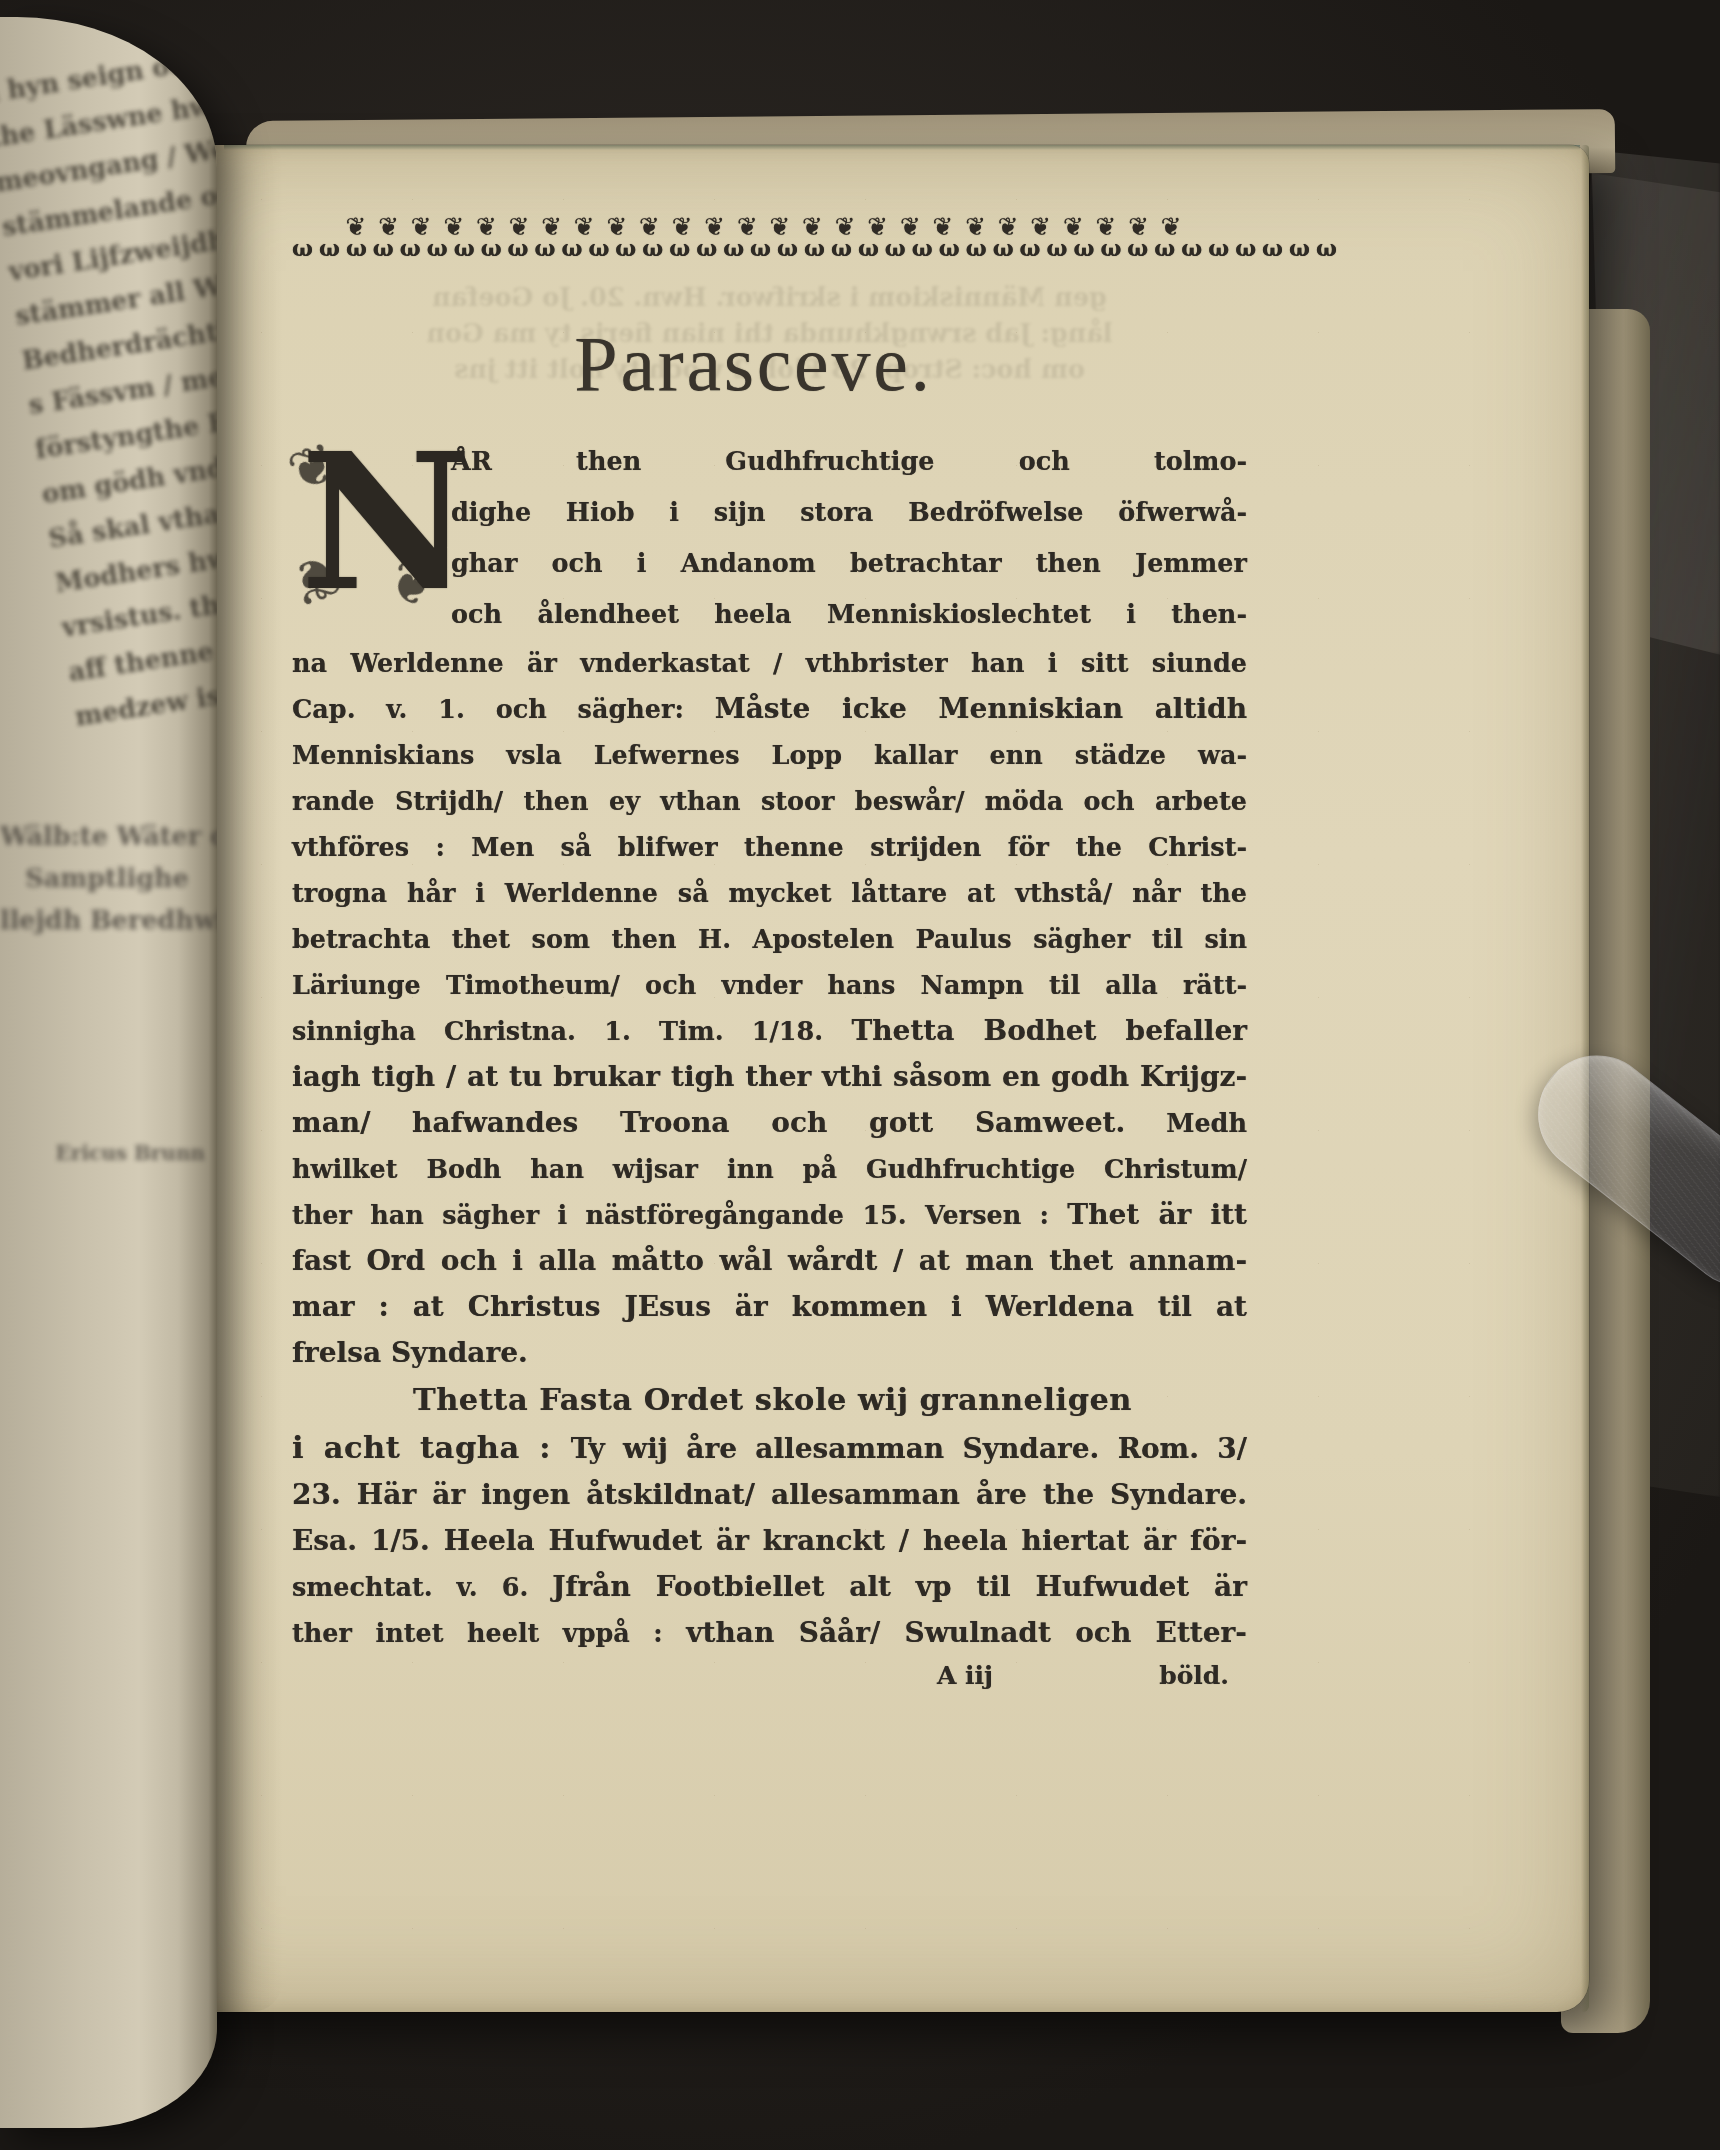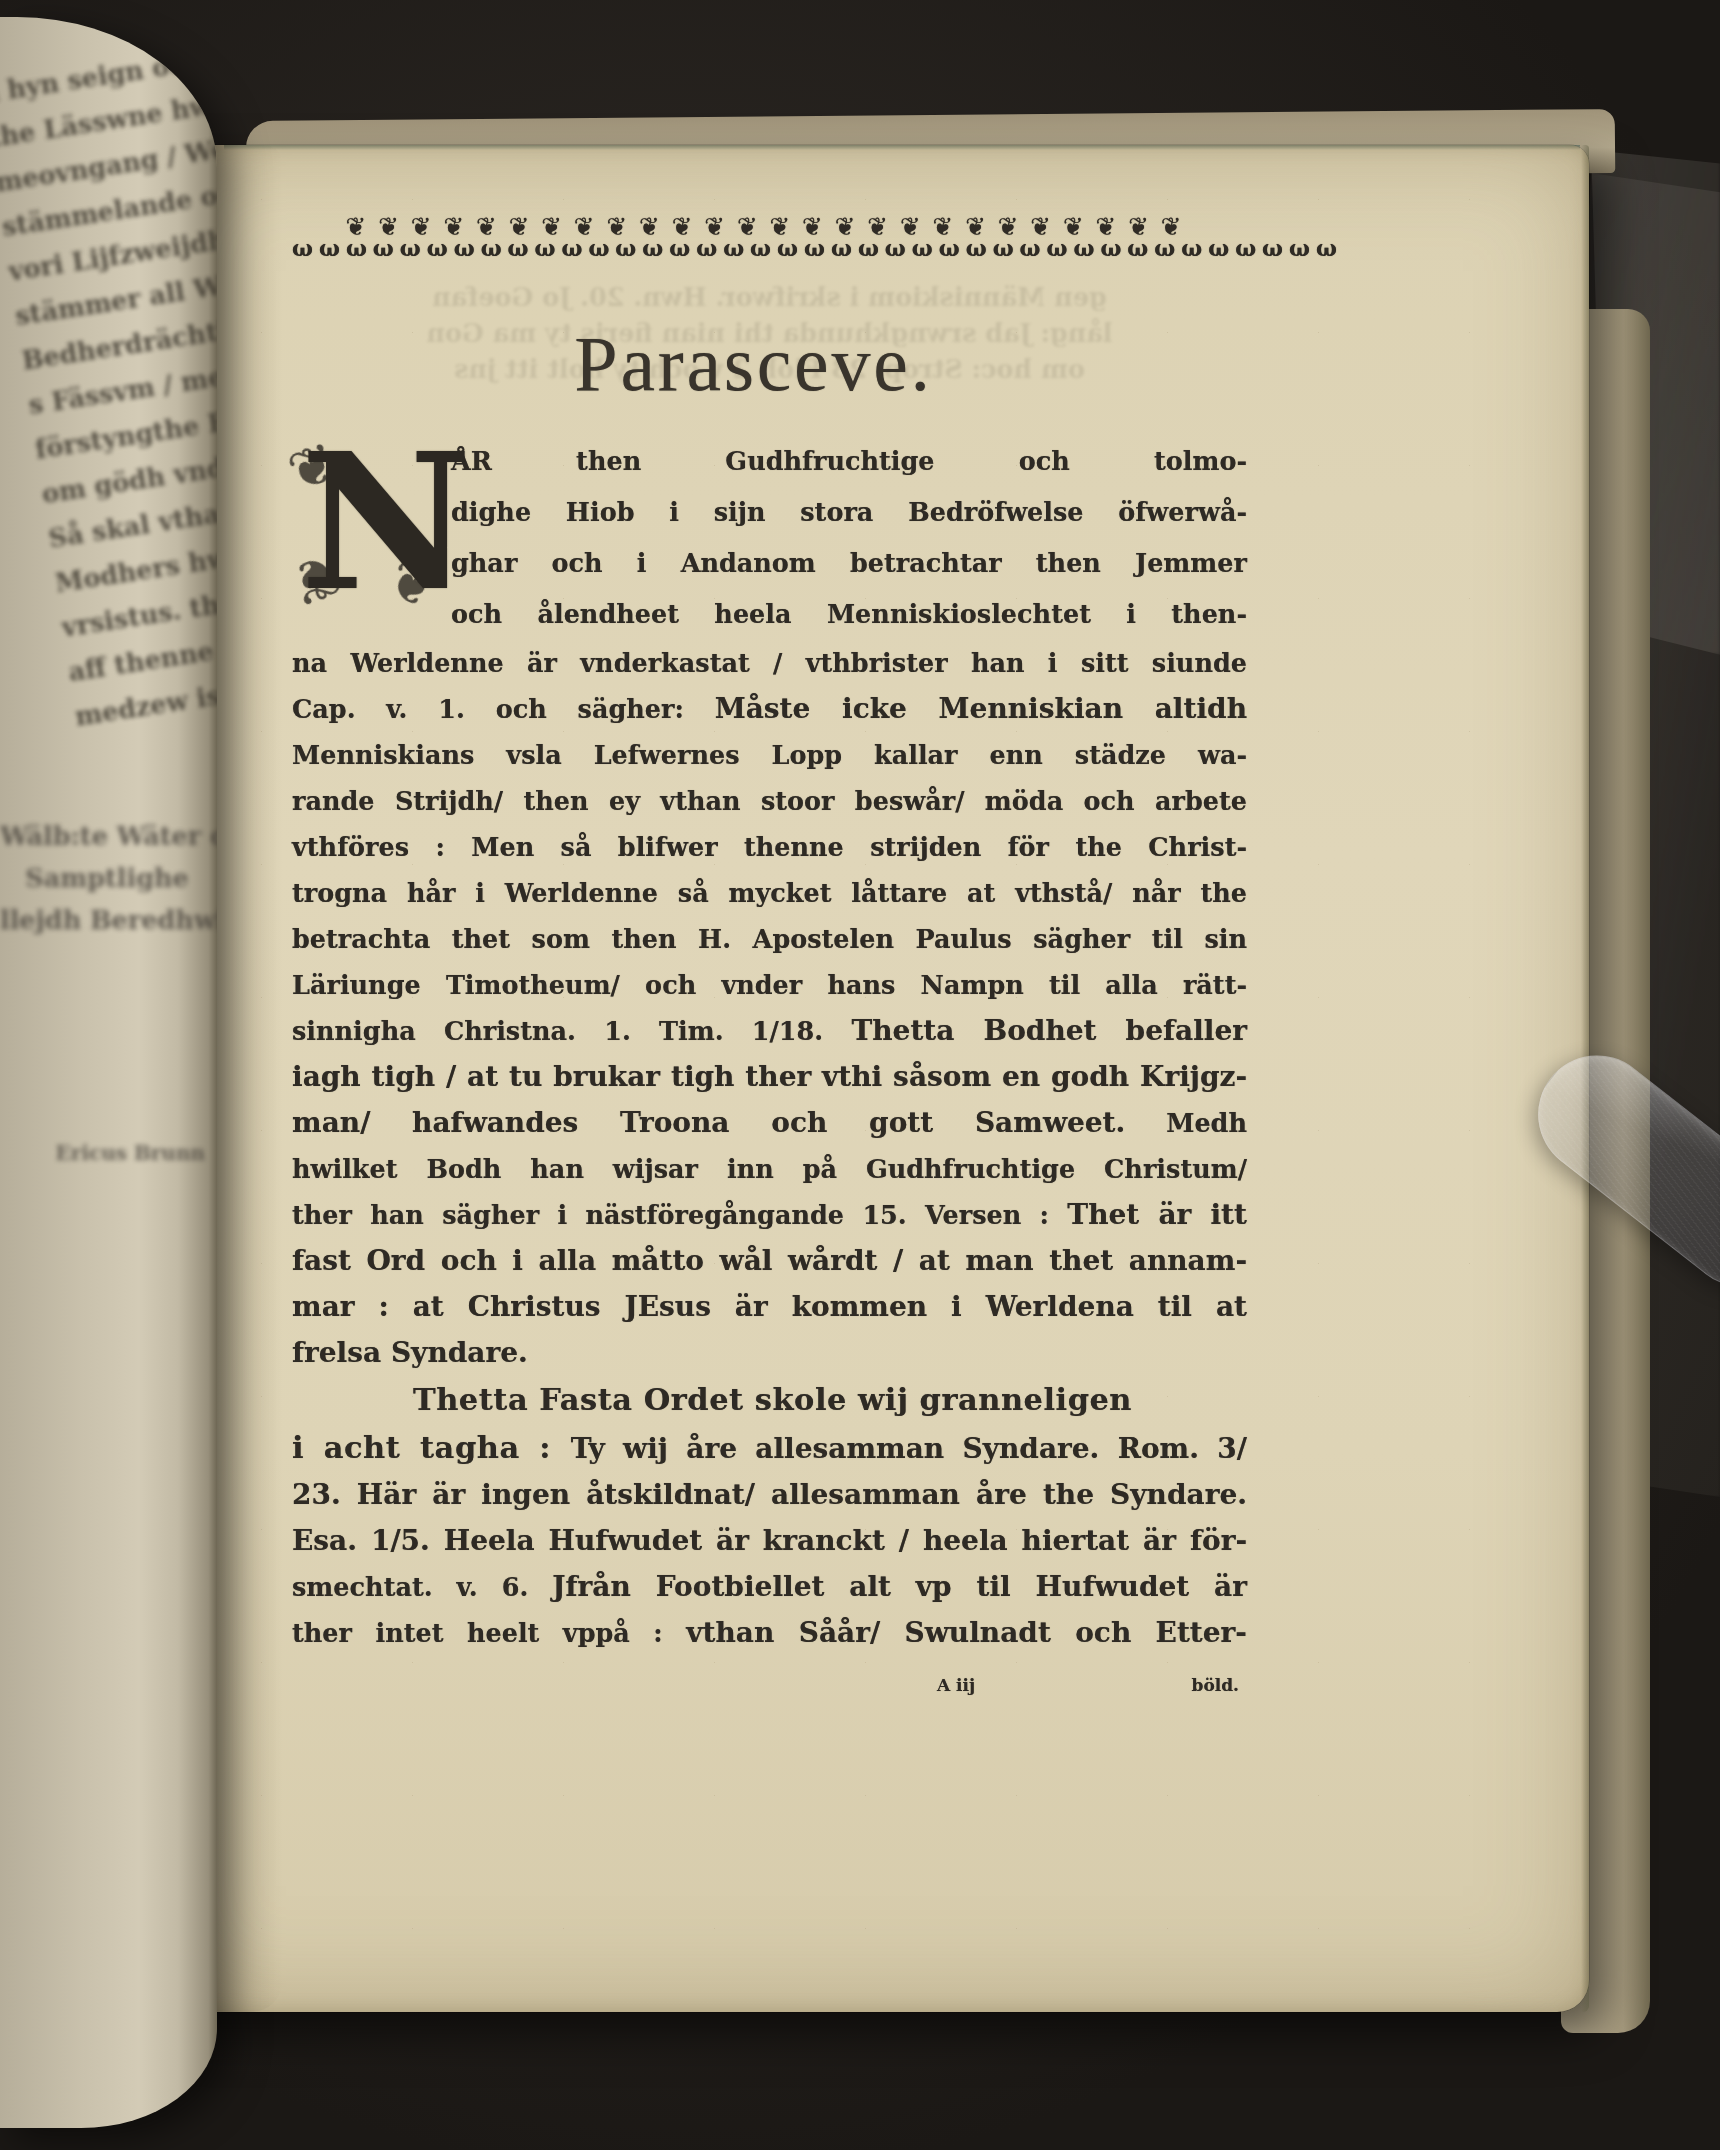--- a/index.html
+++ b/index.html
@@ -65,22 +65,22 @@
   .p-n{font-size:25.5px;} .p-b{font-size:28px;} .p-x{font-size:30.5px;letter-spacing:0.5px;margin-top:8px;}
   .opening{position:relative;padding-left:159px;min-height:202px;}
   .opening .line{line-height:51px;}
   .dropcap{position:absolute;left:0;top:1.8px;width:150px;height:196px;color:#2c2822;}
   .dropcap .n{position:absolute;left:8.2px;top:-12px;font-size:188px;line-height:191px;font-weight:700;
       filter:blur(0.3px);text-shadow:0 0 1.4px rgba(44,40,34,.6);}
   .dropcap .fl{position:absolute;font-family:"DejaVu Sans",sans-serif;opacity:.8;filter:blur(0.5px);}
   .fl1{left:-2.7px;top:-2.7px;font-size:55px;transform:rotate(-18deg);}
   .fl2{left:-0.9px;top:107px;font-size:59px;transform:rotate(160deg);}
   .fl3{left:98px;top:114px;font-size:55px;transform:rotate(24deg);}
-  .sigline{position:relative;height:46px;margin-top:19px;font-size:17px;}
-  .sig-a{position:absolute;left:645px;} .sig-c{position:absolute;right:8px;text-align:center;}
+  .sigline{position:relative;height:46px;margin-top:5px;font-size:25px;}
+  .sig-a{position:absolute;left:645px;} .sig-c{position:absolute;right:18px;text-align:center;}
   
   .curl{position:absolute;left:0;top:17.3px;width:217px;height:2111px;z-index:6;overflow:hidden;
       background:linear-gradient(90deg,#b6ae9a 0%,#c9c1ac 38%,#d3cbb6 64%,#c2ba a5 82%,#978f7b 96%,#6e6754 100%);
       background:linear-gradient(90deg,#b6ae9a 0%,#c9c1ac 38%,#d3cbb6 64%,#c2baa5 82%,#978f7b 96%,#6e6754 100%);
       border-radius:0 200px 136px 0 / 0 150px 100px 0;
       box-shadow:13.6px 12px 36px rgba(0,0,0,.5);}
   .curl-inner{position:absolute;left:-21px;top:55px;width:282px;transform:rotate(-8.5deg);
       transform-origin:0 0;color:#3e392f;font-weight:700;}
   .curl-inner .line{font-size:23px;line-height:44px;filter:blur(2.3px);opacity:.85;}
   .curl-center{position:absolute;left:0;top:799px;width:214px;text-align:center;color:#46413六;

